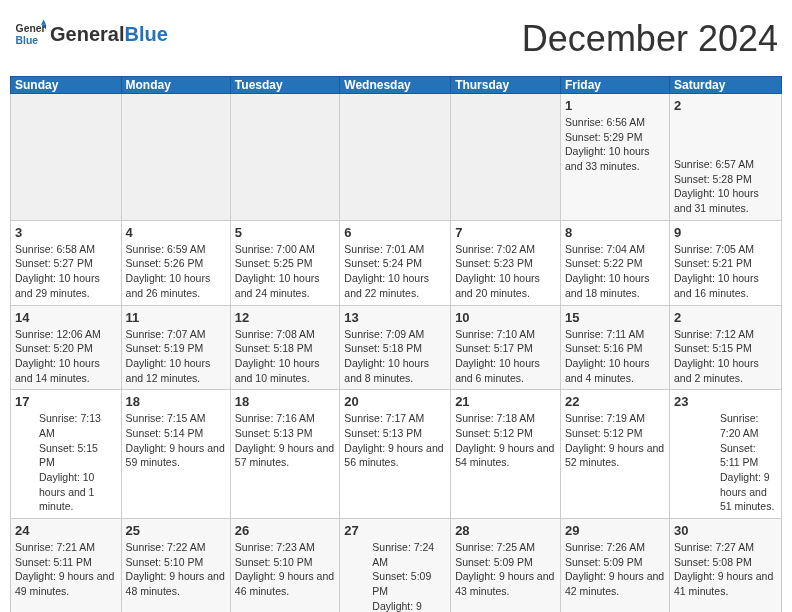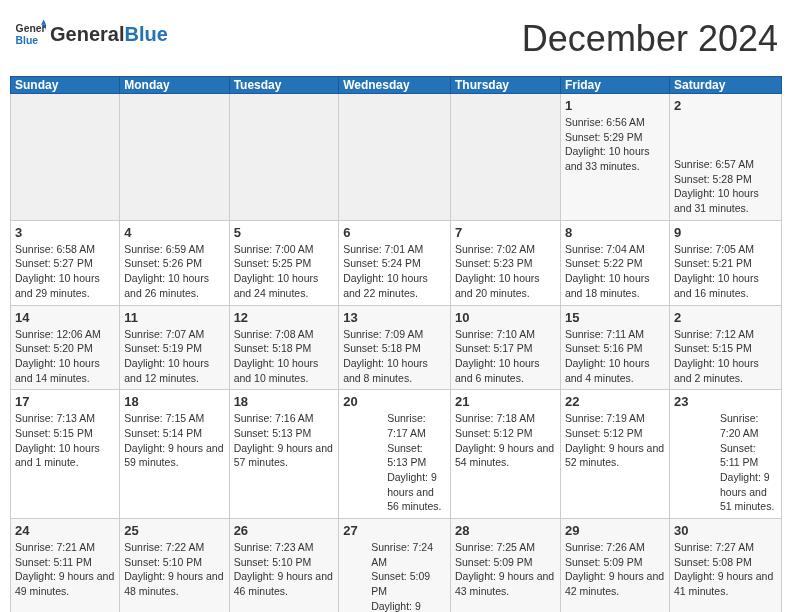--- a/index.html
+++ b/index.html
@@ -217,39 +217,39 @@
         <td>
           <span class="day-num">2</span>
           <div class="day-info" style="white-space: pre-line;">Sunrise: 7:12 AM
 Sunset: 5:15 PM
 Daylight: 10 hours and 2 minutes.</div>
         </td>
       </tr>
       <tr>
         <td>
           <span class="day-num">17</span>
-          <div class="day-info" style="white-space: pre-line;">Sunrise: 7:13 AM
+          <div class="day-info" style="white-space: pre-line; margin-left: 24px;">Sunrise: 7:13 AM
 Sunset: 5:15 PM
 Daylight: 10 hours and 1 minute.</div>
         </td>
         <td>
           <span class="day-num">18</span>
           <div class="day-info" style="white-space: pre-line;">Sunrise: 7:15 AM
 Sunset: 5:14 PM
 Daylight: 9 hours and 59 minutes.</div>
         </td>
         <td>
           <span class="day-num">18</span>
           <div class="day-info" style="white-space: pre-line;">Sunrise: 7:16 AM
 Sunset: 5:13 PM
 Daylight: 9 hours and 57 minutes.</div>
         </td>
         <td>
           <span class="day-num">20</span>
-          <div class="day-info" style="white-space: pre-line; margin-left: 44px;">Sunrise: 7:17 AM
+          <div class="day-info" style="white-space: pre-line;">Sunrise: 7:17 AM
 Sunset: 5:13 PM
 Daylight: 9 hours and 56 minutes.</div>
         </td>
         <td>
           <span class="day-num">21</span>
           <div class="day-info" style="white-space: pre-line;">Sunrise: 7:18 AM
 Sunset: 5:12 PM
 Daylight: 9 hours and 54 minutes.</div>
         </td>
         <td>

